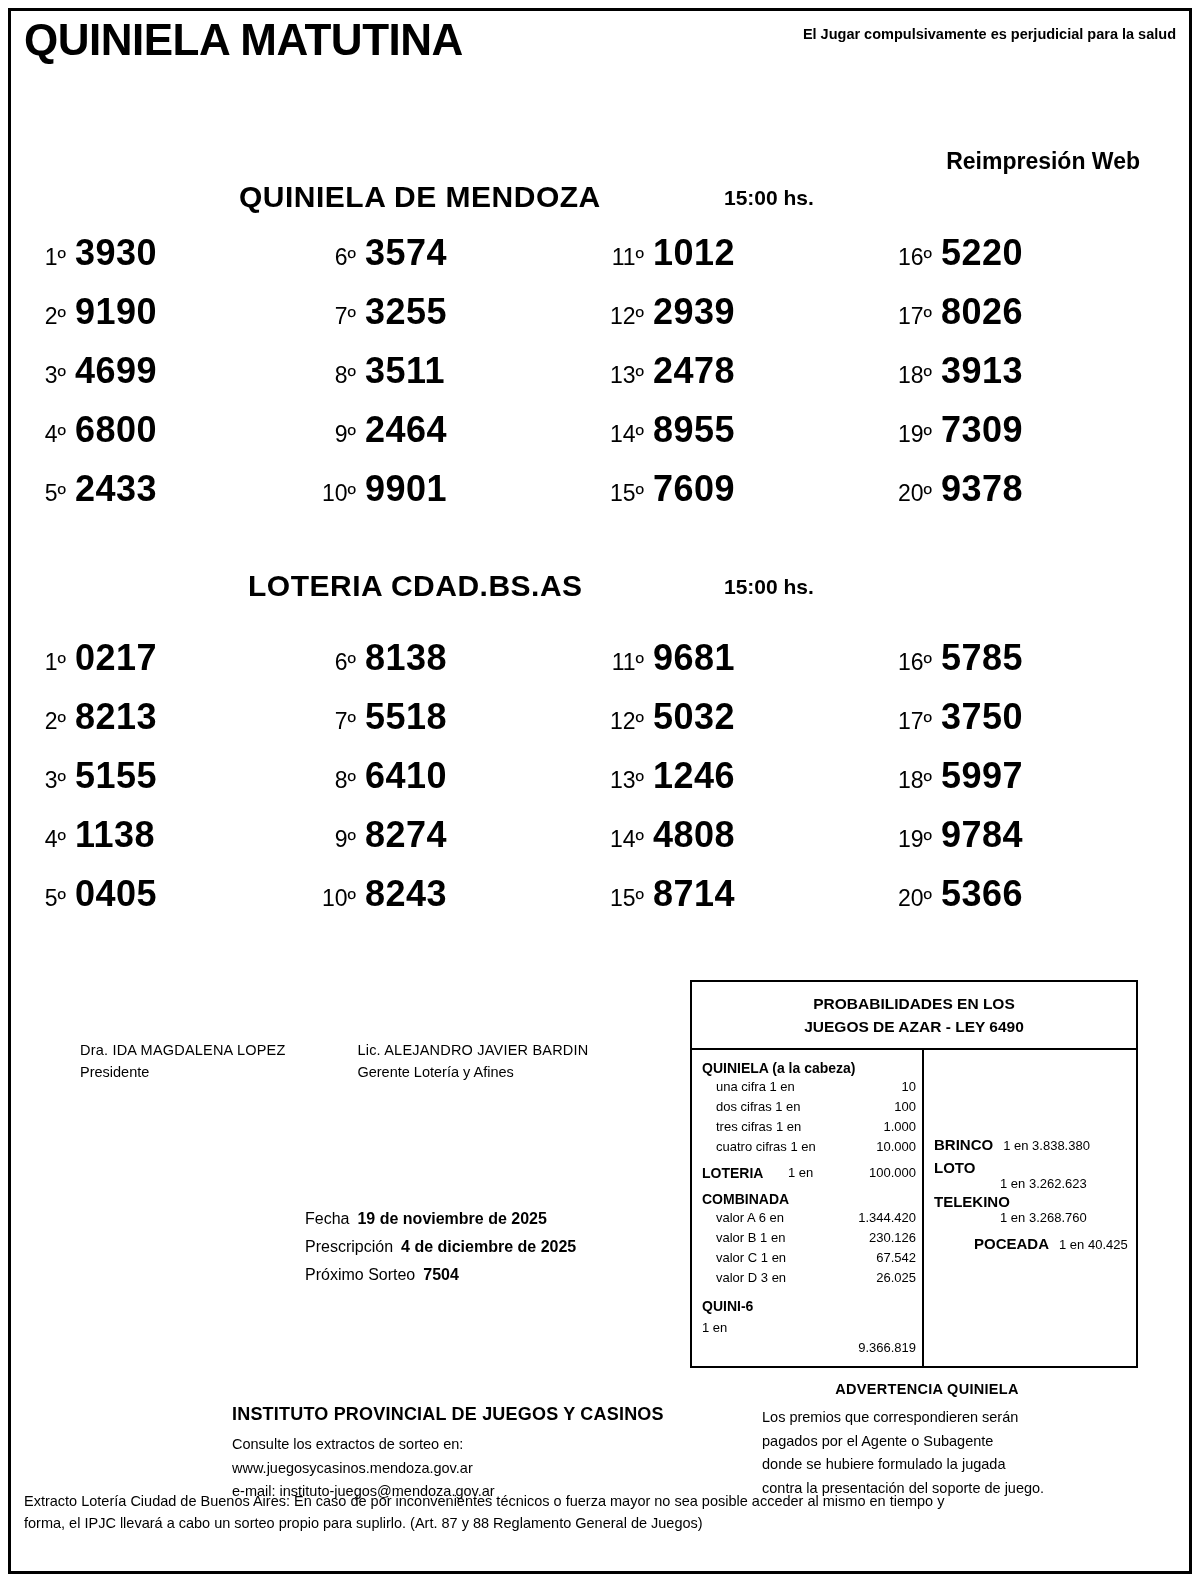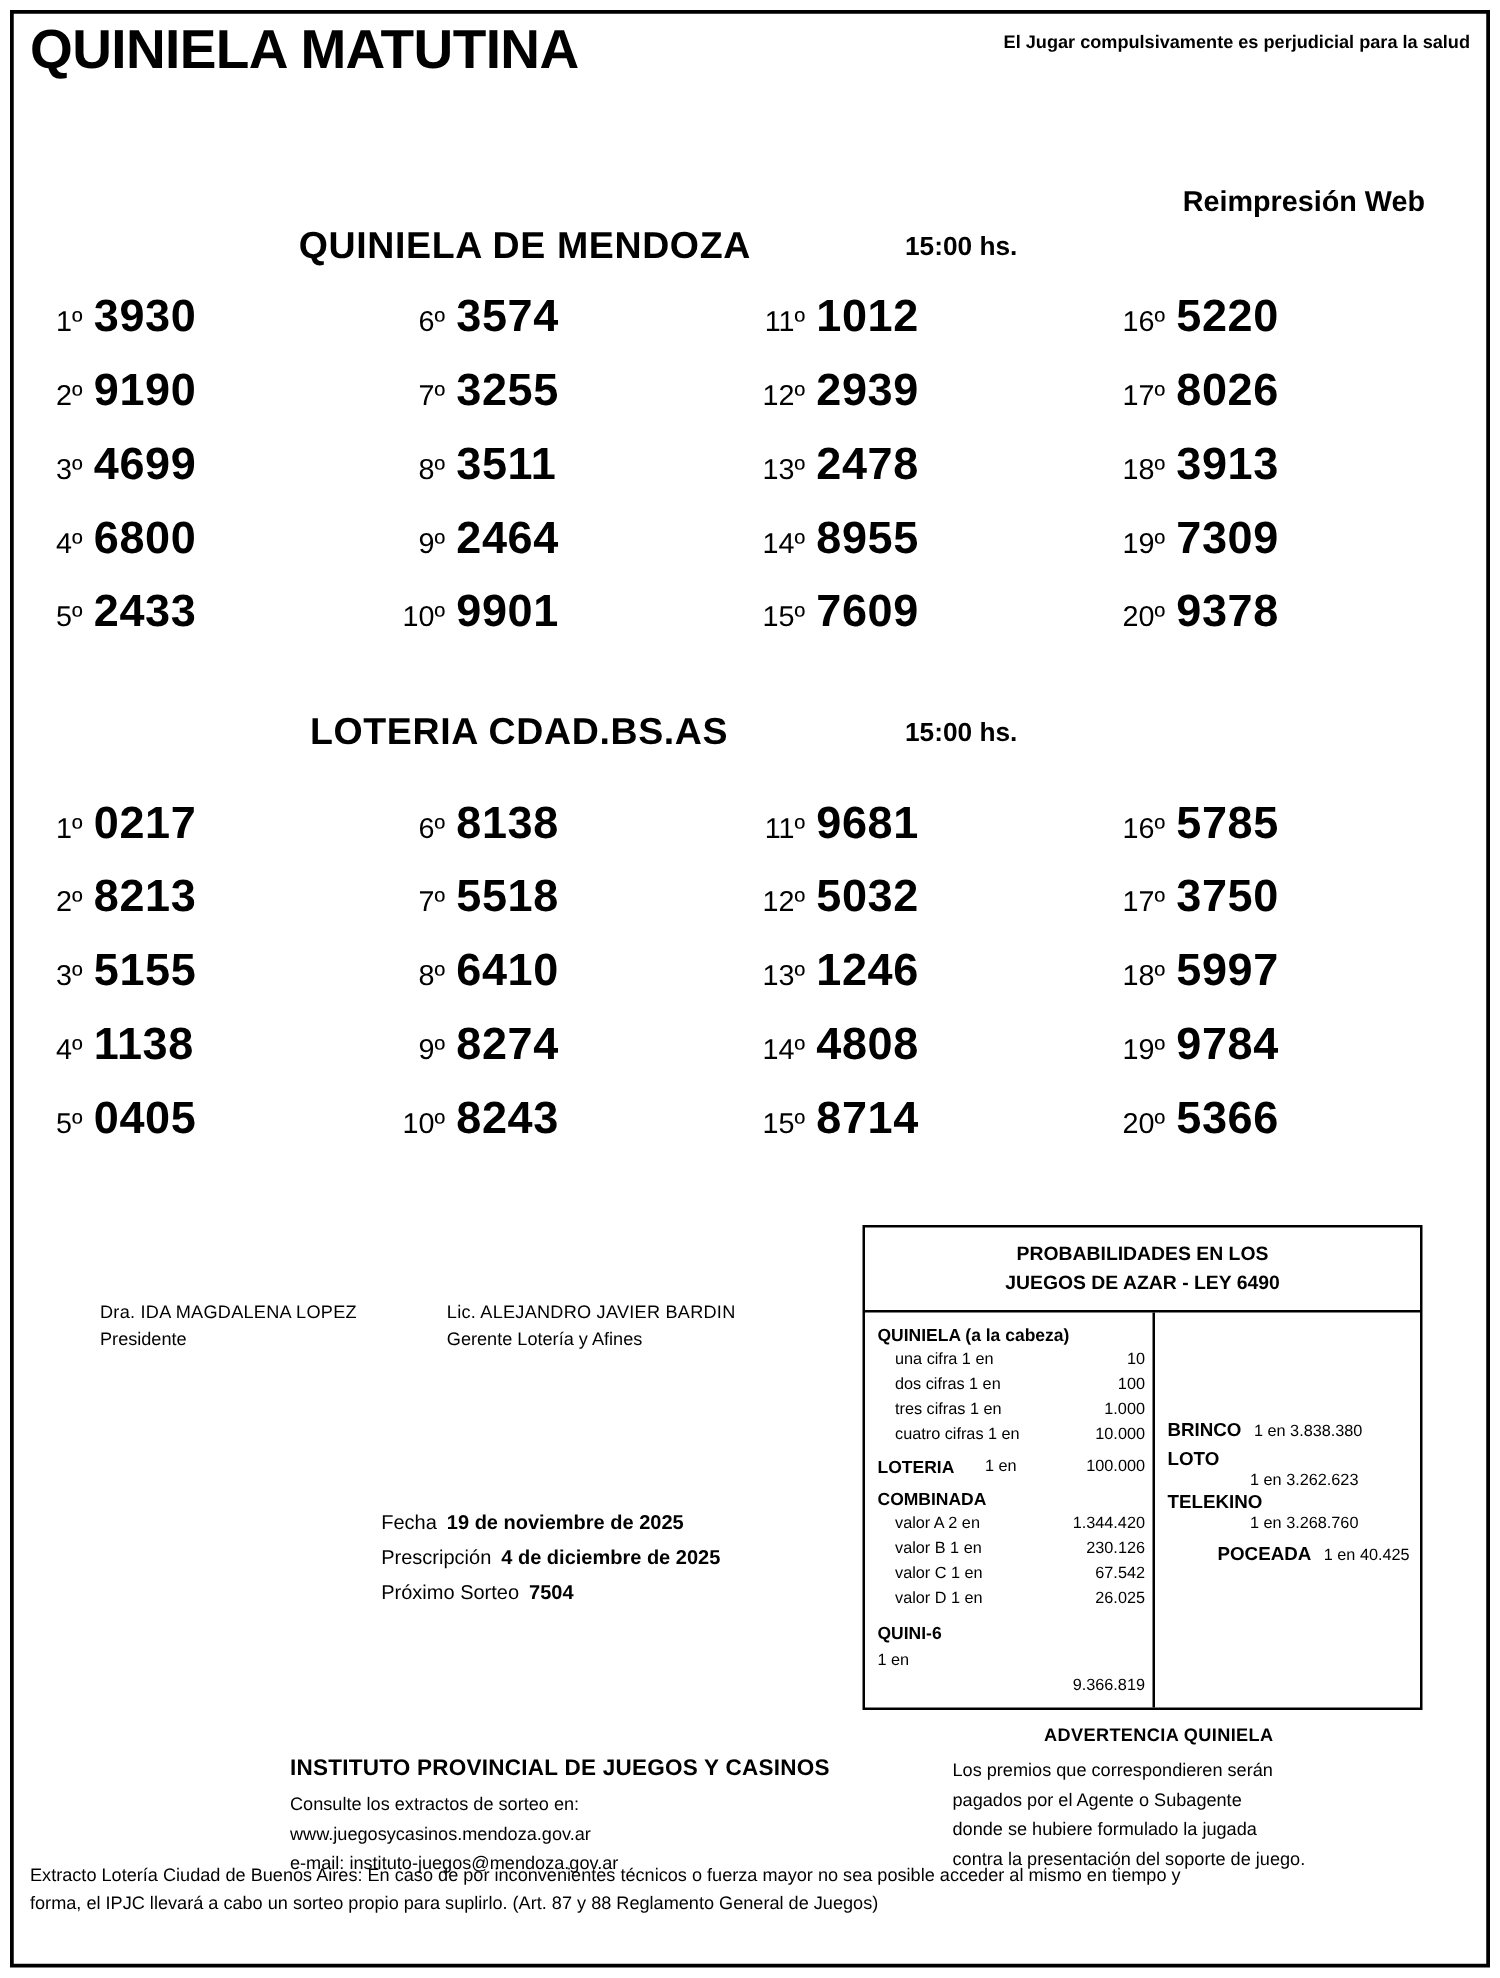--- a/index.html
+++ b/index.html
@@ -489,33 +489,33 @@
           </div>
 
           <div class="p-inline" style="margin-top:6px;">
             <span class="p-name">LOTERIA</span>
             <span class="p-mid">1 en</span>
             <span class="p-val">100.000</span>
           </div>
 
           <div class="p-head" style="margin-top:6px;">COMBINADA</div>
           <div class="p-row">
-            <span class="p-lbl">valor A 2 en</span>
+            <span class="p-lbl">valor A 6 en</span>
             <span class="p-val">1.344.420</span>
           </div>
           <div class="p-row">
             <span class="p-lbl">valor B 1 en</span>
             <span class="p-val">230.126</span>
           </div>
           <div class="p-row">
             <span class="p-lbl">valor C 1 en</span>
             <span class="p-val">67.542</span>
           </div>
           <div class="p-row">
-            <span class="p-lbl">valor D 1 en</span>
+            <span class="p-lbl">valor D 3 en</span>
             <span class="p-val">26.025</span>
           </div>
 
           <div class="p-inline" style="margin-top:8px;flex-direction:column;">
             <span class="p-name">QUINI-6</span>
             <span class="p-mid">1 en</span>
             <span class="p-val">9.366.819</span>
           </div>
         </div>
 

